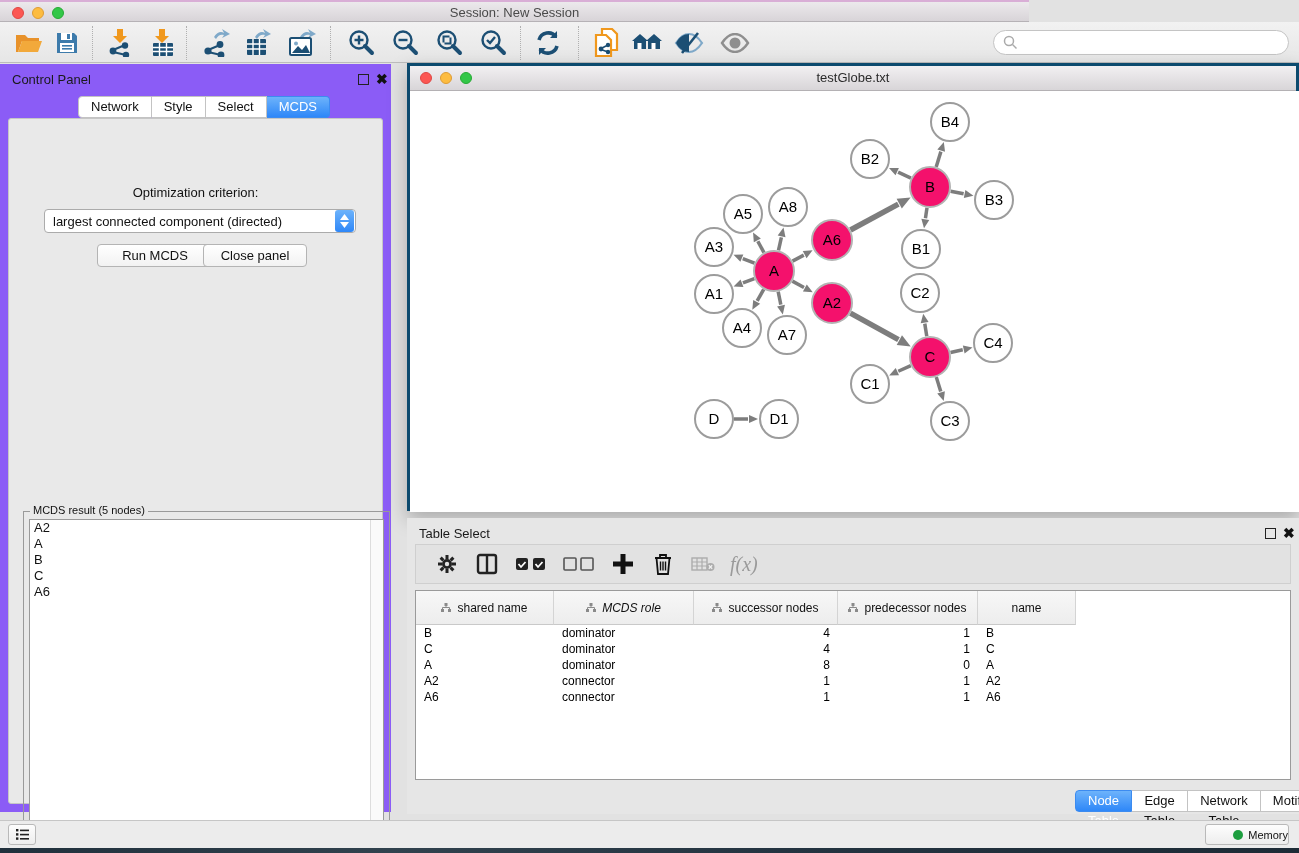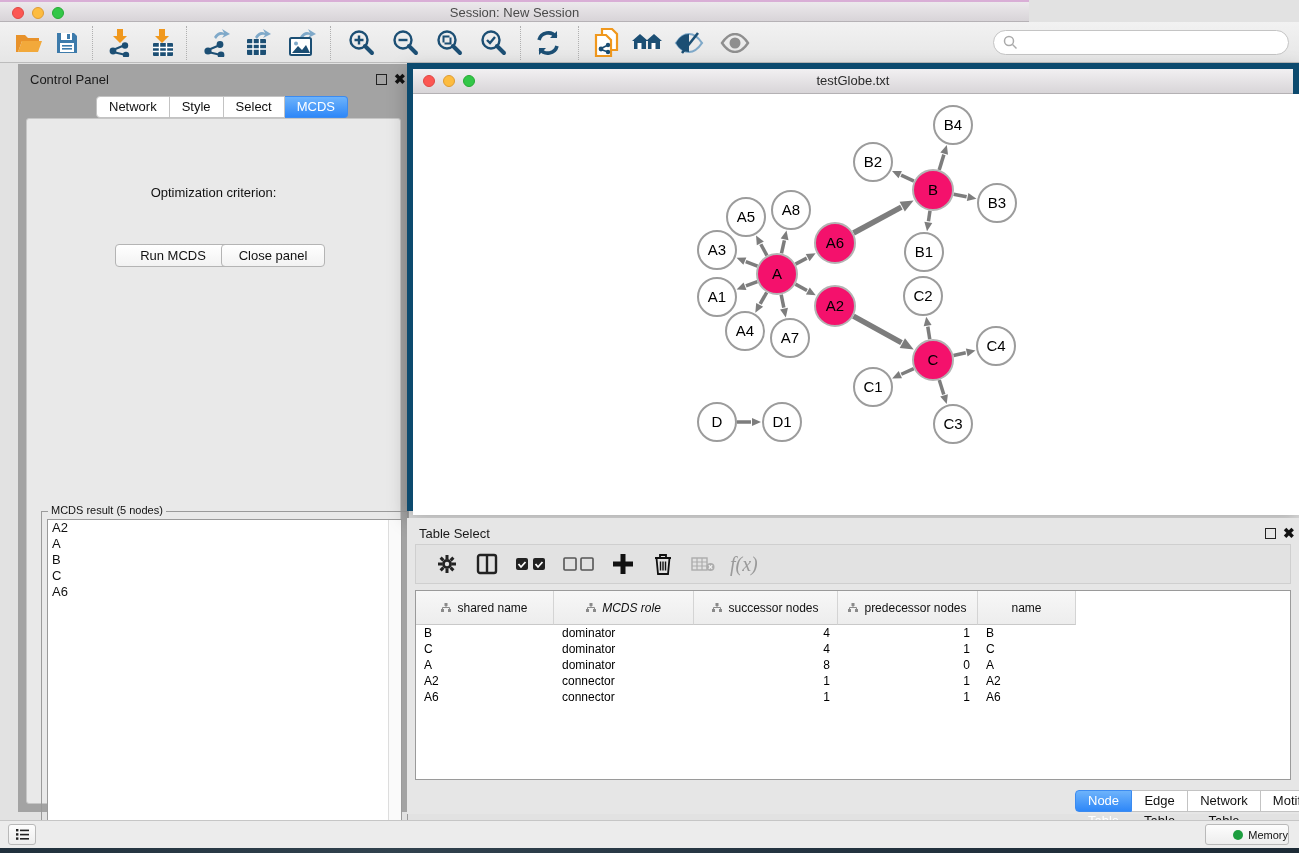--- a/index.html
+++ b/index.html
@@ -23,21 +23,21 @@
     background:linear-gradient(#f2f2f2,#e6e6e6); border-bottom:1px solid #bcbcbc; }
   .tb-btn { position:absolute; top:4px; width:34px; height:34px; display:flex;
     align-items:center; justify-content:center; cursor:default; }
   .tb-sep { position:absolute; top:4px; width:0; height:34px; border-left:1px dotted #b0b0b0; }
   #search-box { position:absolute; right:10px; top:8px; width:296px; height:25px;
     background:#fff; border:1px solid #c4c4c4; border-radius:13px;
     display:flex; align-items:center; padding-left:9px; }
   #search-box svg { opacity:.55; }
 
   
-  #control-panel { left:0; top:64px; width:391px; height:748px; background:#a3a3a3;margin-left:18px; }
+  #control-panel { left:0; top:64px; width:391px; height:748px; background:#8b5cf6; }
   .panel-head { position:relative; height:28px; }
   .panel-title { position:absolute; left:12px; top:8px; font-size:13px; color:#1a1a1a; }
   .panel-float { position:absolute; width:11px; height:11px; border:1.5px solid #222; top:10px; }
   .panel-close { position:absolute; top:7px; font-size:14px; font-weight:bold; color:#111; }
 
   .seg-tabs { position:absolute; display:flex; }
   .seg-tab { height:22px; line-height:20px; padding:0 12px; font-size:13px;
     background:#fff; border:1px solid #c3c3c3; border-left:none; color:#111; text-align:center; }
   .seg-tab:first-child { border-left:1px solid #c3c3c3; border-radius:4px 0 0 4px; }
   .seg-tab:last-child { border-radius:0 4px 4px 0; }
@@ -64,21 +64,21 @@
   #mcds-legend { position:absolute; left:6px; top:-8px; background:#e9e9e9;
     padding:0 3px; font-size:11px; color:#111; }
   #mcds-list { position:absolute; left:5px; top:7px; right:5px; bottom:5px;
     background:#fff; border:1px solid #9a9a9a; overflow:hidden; }
   #mcds-list .item { font-size:13px; line-height:16px; padding-left:4px; color:#111; }
   #mcds-scroll { position:absolute; right:0; top:0; bottom:0; width:13px;
     background:#fafafa; border-left:1px solid #ddd; }
 
   
   #net-window { left:407px; top:63px; width:892px; height:448px;
-    background:#6d28d9; border:6px solid #0c4a6e; box-shadow:0 8px 18px rgba(0,0,0,.25); }
+    background:#6d28d9; border:3px solid #0c4a6e; box-shadow:0 8px 18px rgba(0,0,0,.25); }
   #net-titlebar { position:relative; height:25px;
     background:linear-gradient(#f2f0f2,#d8d5d8); border-bottom:1px solid #b4b1b4; }
   #net-titlebar .title { position:absolute; left:0; right:0; top:4px; text-align:center;
     font-size:13px; color:#2b2b2b; }
   #net-canvas { position:absolute; left:0; top:25px; width:890px; height:421px; background:#fff; }
   #net-resize { position:absolute; right:0; top:25px; width:8px; height:8px;
     border-left:2px solid #3b7dd8; border-bottom:2px solid #3b7dd8; opacity:.8; }
 
   
   #table-panel { left:407px; top:518px; width:892px; height:296px; background:#e6e6e6; }
@@ -284,20 +284,31 @@
     <span class="panel-close" style="left:376px">✖</span>
   </div>
   <div id="cp-tabs" class="seg-tabs">
       <div class="seg-tab">Network</div>
       <div class="seg-tab">Style</div>
       <div class="seg-tab">Select</div>
       <div class="seg-tab active">MCDS</div>
     </div>
   <div id="cp-content">
     <div id="opt-label">Optimization criterion:</div>
+    <div id="criterion-select">
+      <span class="val">largest connected component (directed)</span>
+      <span class="stepper">
+        <svg width="9" height="6" viewBox="0 0 9 6">
+            <path d="M4.5 0L9 6H0z" fill="#fff"></path>
+          </svg>
+        <svg width="9" height="6" viewBox="0 0 9 6">
+            <path d="M4.5 6L0 0h9z" fill="#fff"></path>
+          </svg>
+      </span>
+    </div>
     <div class="cp-btn" style="left:88px; width:116px">Run MCDS</div>
     <div class="cp-btn" style="left:194px; width:104px">Close panel</div>
     <fieldset id="mcds-result">
       <span id="mcds-legend">MCDS result (5 nodes)</span>
       <div id="mcds-list">
         <div id="mcds-items">
             <div class="item">A2</div>
             <div class="item">A</div>
             <div class="item">B</div>
             <div class="item">C</div>

